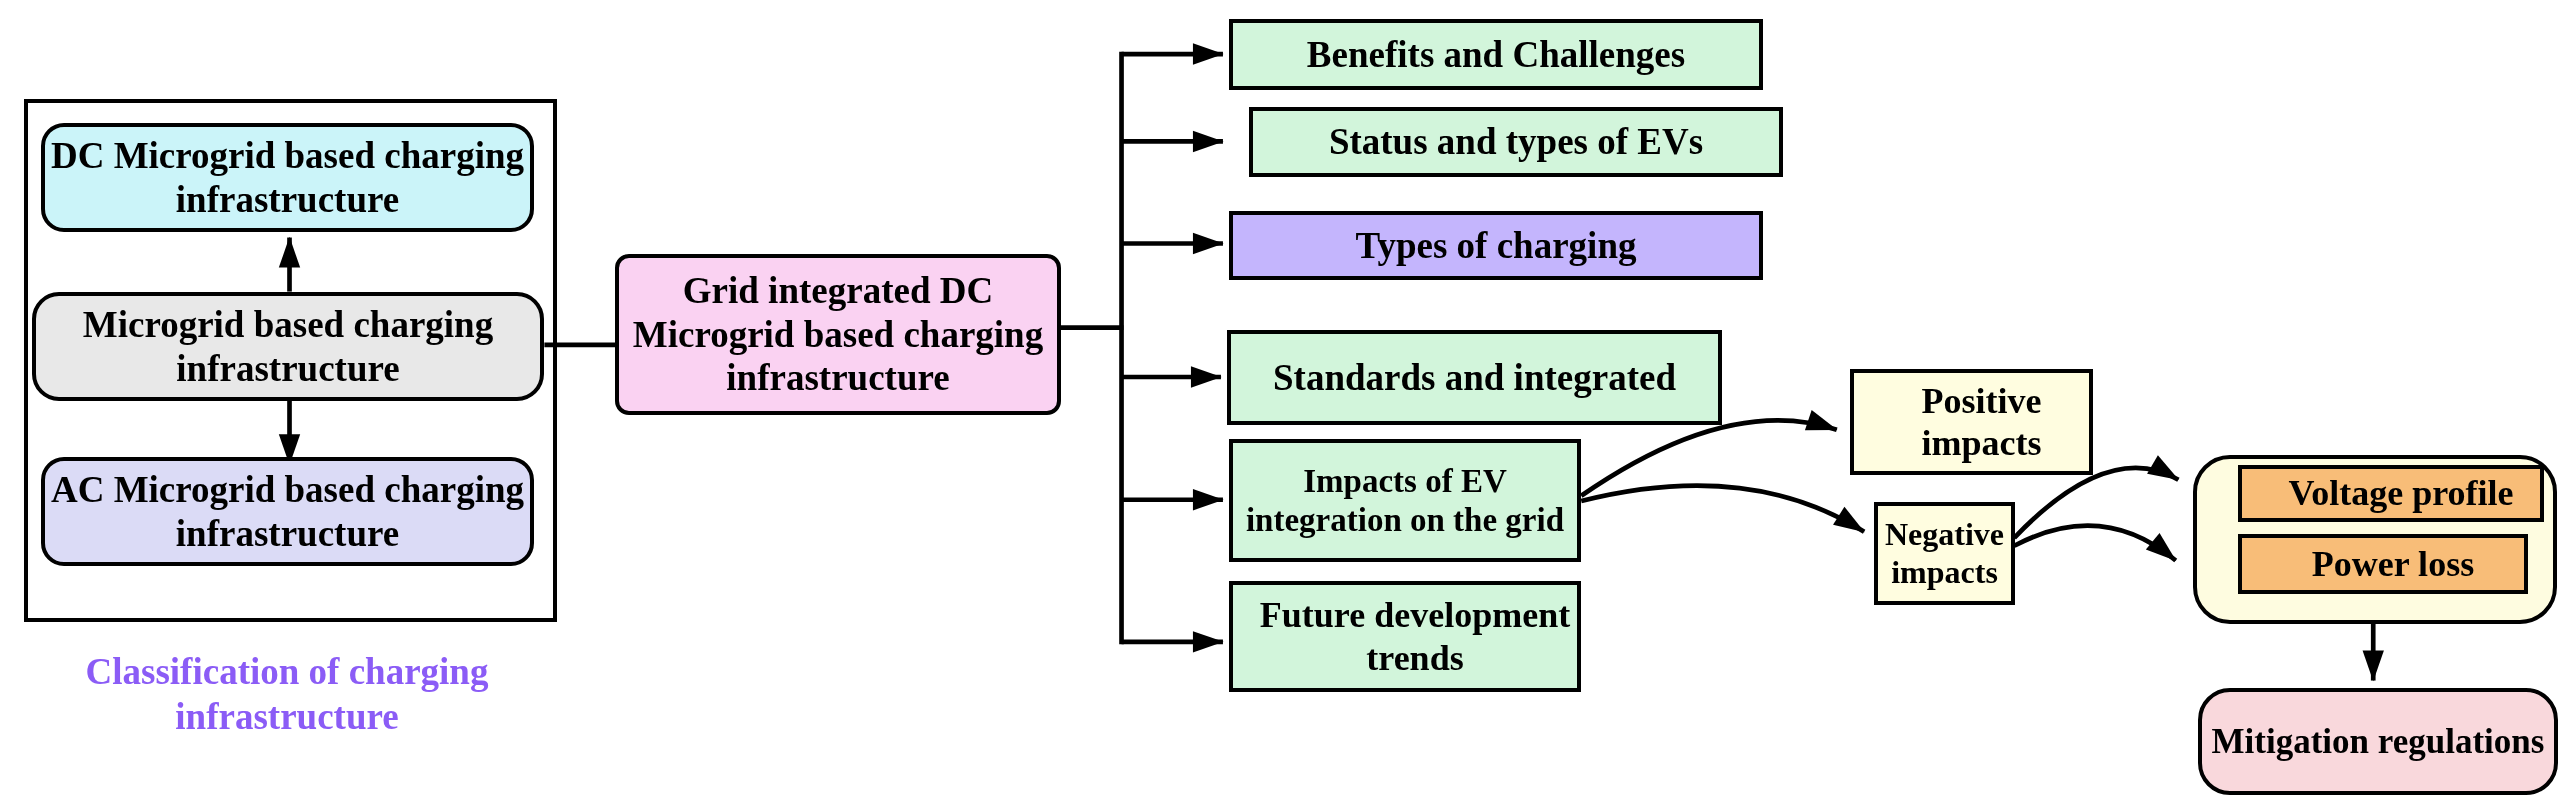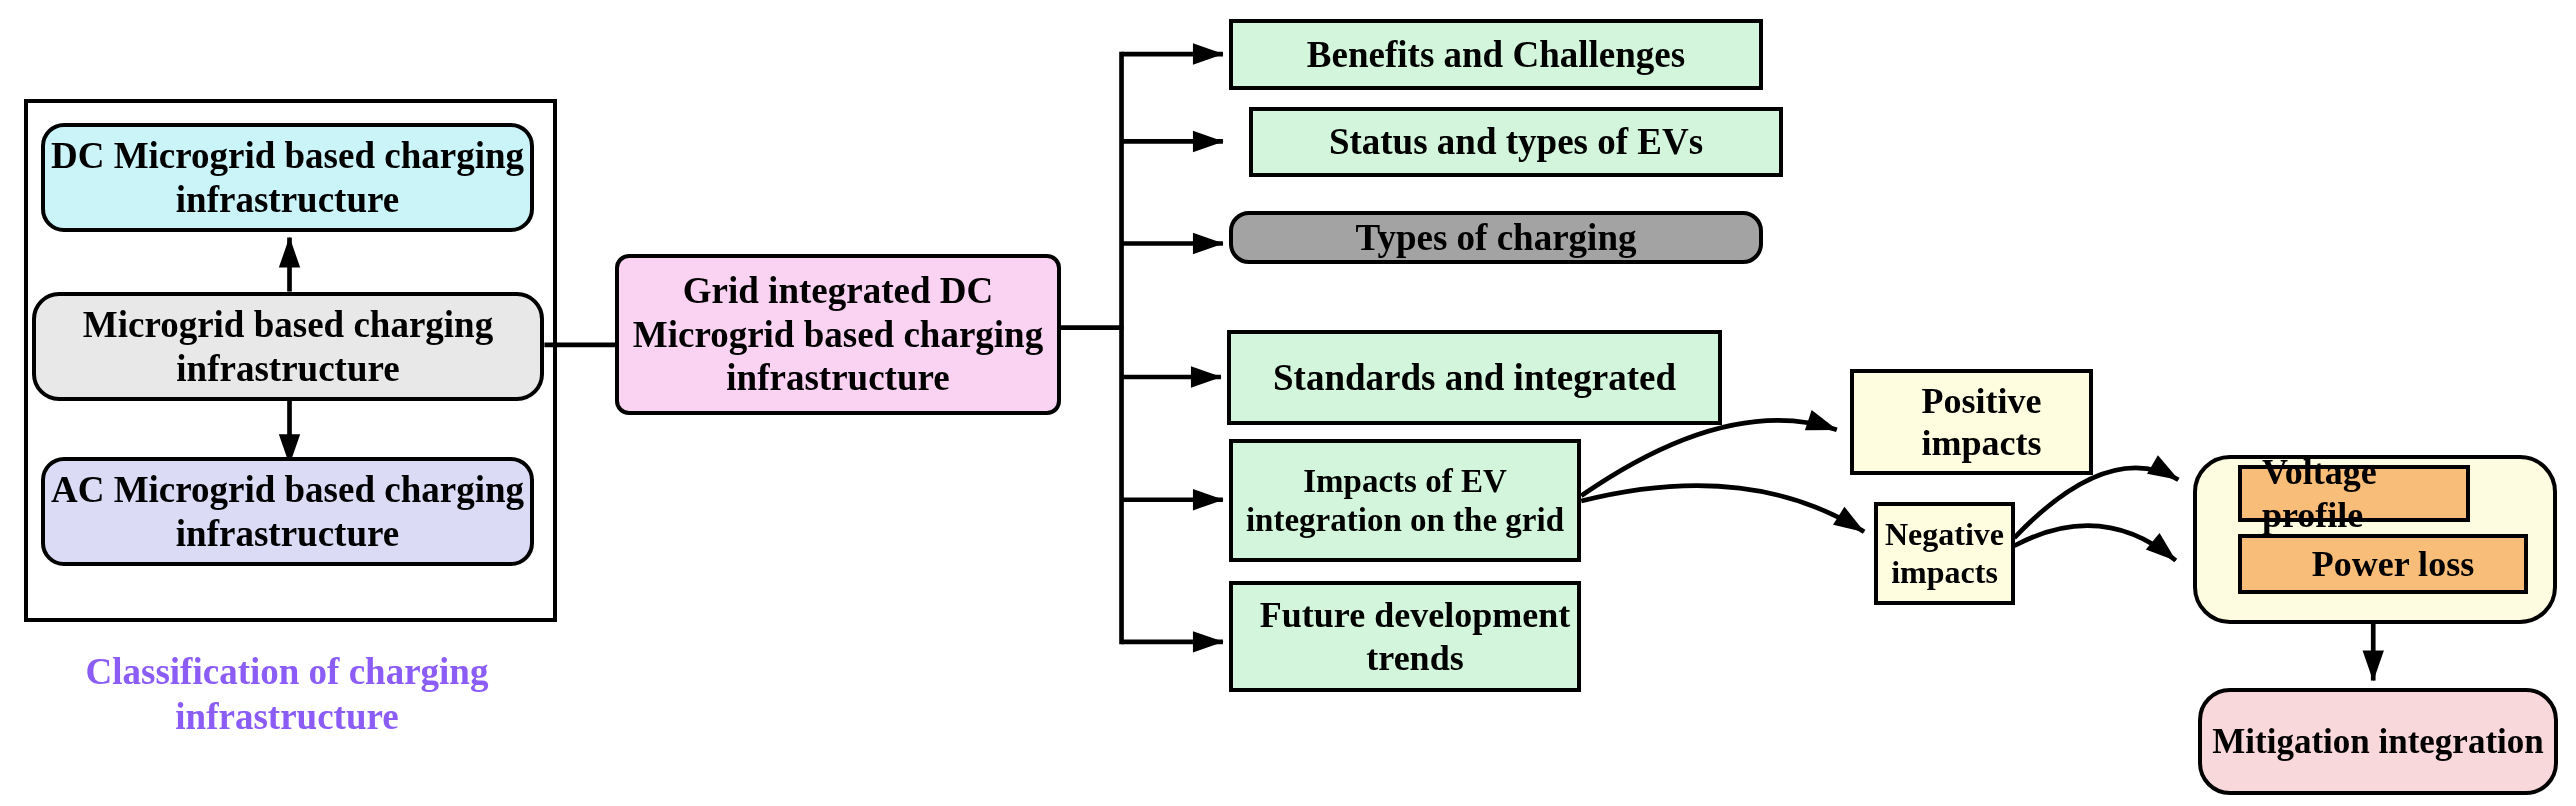--- a/index.html
+++ b/index.html
@@ -97,21 +97,21 @@
   </div>
 
   <div class="node fs56" style="left: 1229px; top: 19.4px; width: 534px; height: 71px; background-color: rgb(210, 245, 219);">
     <span>Benefits and Challenges</span>
   </div>
 
   <div class="node fs56" style="left: 1229px; top: 107px; width: 534px; height: 70px; background-color: rgb(210, 245, 219); margin-left: 20px;">
     <span>Status and types of EVs</span>
   </div>
 
-  <div class="node fs56" style="left: 1229px; top: 211px; width: 534px; height: 53px; background-color: #a3a3a3; border-radius: 20px;">
+  <div class="node fs56" style="left: 1229px; top: 211px; width: 534px; height: 69px; background-color: #c4b5fd;">
     <span>Types of charging</span>
   </div>
 
   <div class="node fs56" style="left: 1227px; top: 330px; width: 495px; height: 95px; background-color: rgb(210, 245, 219);">
     <span>Standards and integrated</span>
   </div>
 
   <div class="node fs50 label" style="left: 1229px; top: 439px; width: 352px; height: 123px; background-color: rgb(210, 245, 219);">
     <span>Impacts of EV</span>
     <span>integration on the grid</span>
@@ -127,26 +127,26 @@
     <span>impacts</span>
   </div>
 
   <div class="node fs48 label" style="left: 1874px; top: 502px; width: 141px; height: 103px; background-color: rgb(255, 253, 224);">
     <span>Negative</span>
     <span>impacts</span>
   </div>
 
   <div class="node thick" style="left: 2193px; top: 455px; width: 364px; height: 169px; border-radius: 37px; background-color: rgb(254, 252, 224);"></div>
 
-  <div class="node fs54" style="left: 2238px; top: 465px; width: 232px; height: 57px; background-color: rgb(248, 189, 120); font-family: Liberation Serif, serif;">
+  <div class="node fs54" style="left: 2238px; top: 465px; width: 306px; height: 57px; background-color: rgb(248, 189, 120); font-family: Liberation Serif, serif;">
     <span>Voltage profile</span>
   </div>
 
   <div class="node fs54" style="left: 2238px; top: 534px; width: 290px; height: 60px; background-color: rgb(248, 189, 120);">
     <span>Power loss</span>
   </div>
 
   <div class="node fs52 thick" style="left: 2198px; top: 688px; width: 360px; height: 107px; border-radius: 32px; background-color: rgb(249, 216, 220);">
-    <span style="white-space:nowrap;">Mitigation integration</span>
+    <span style="white-space:nowrap;">Mitigation regulations</span>
   </div>
 
 </div>
 
 
 </body></html>

